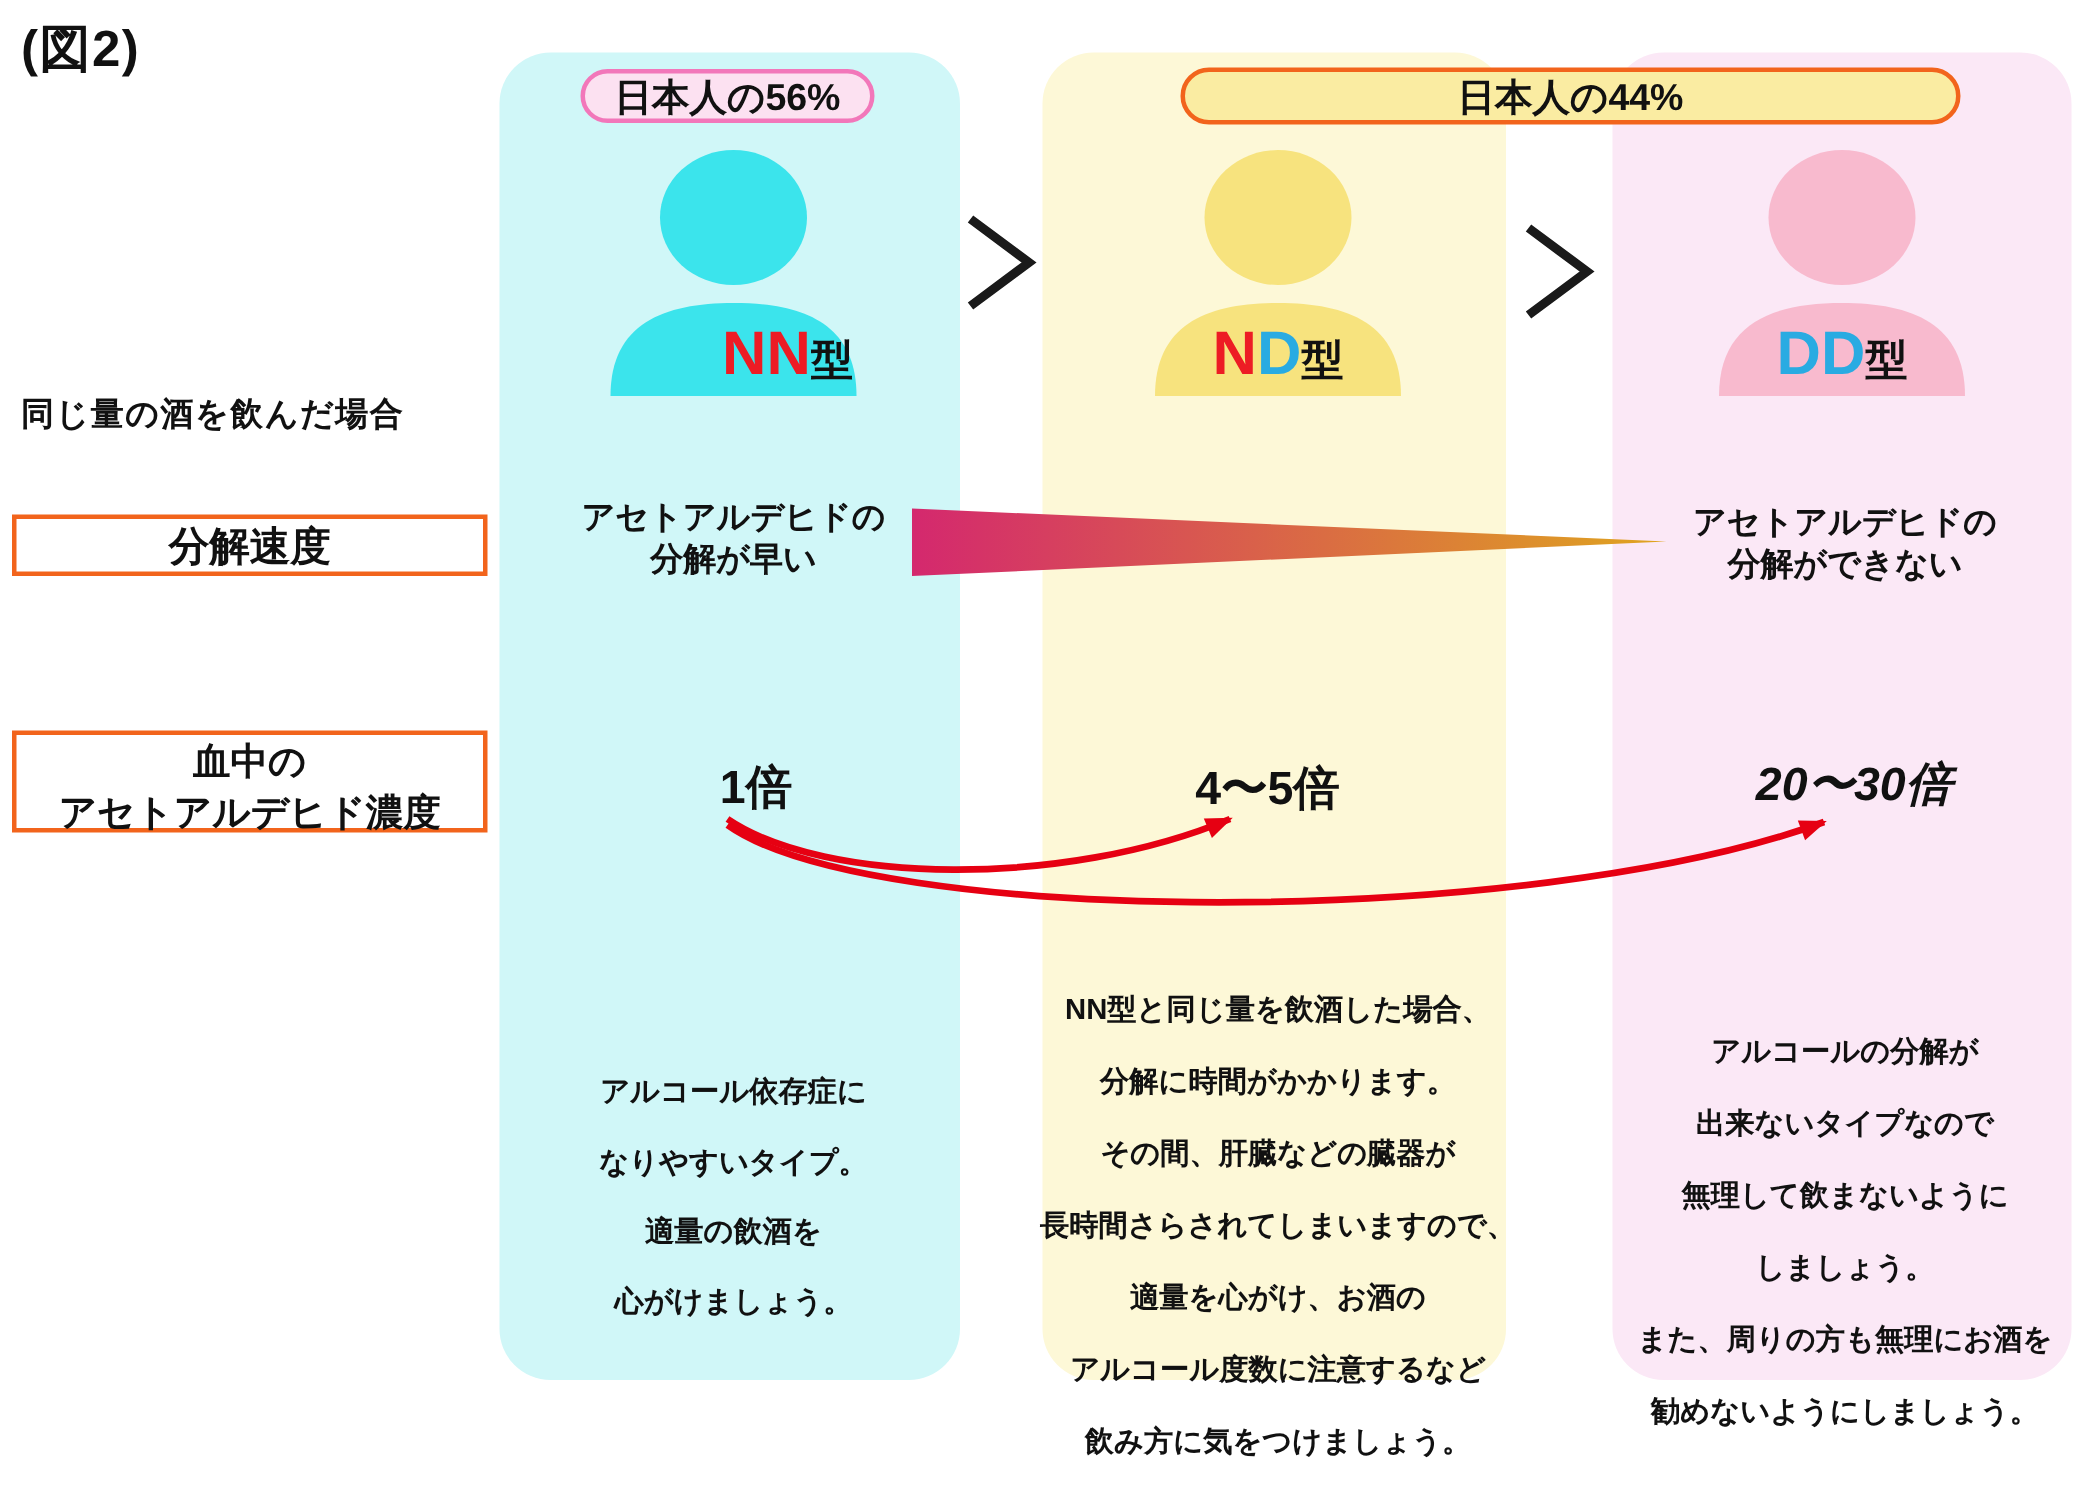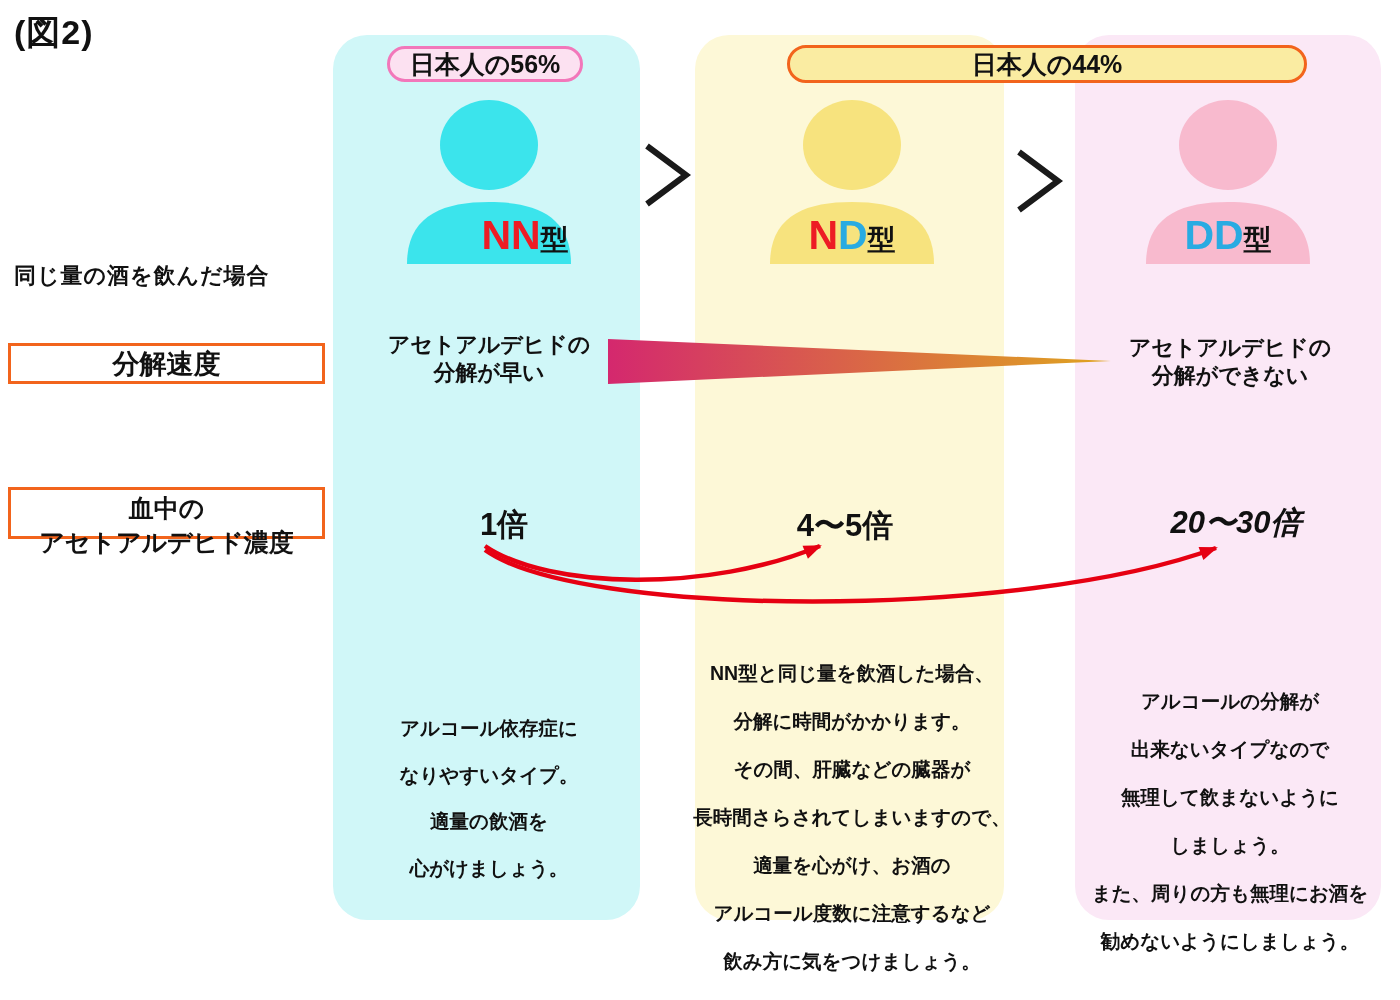--- a/index.html
+++ b/index.html
@@ -9,21 +9,21 @@
   }
   .abs{position:absolute;}
   .ctr{transform:translateX(-50%);text-align:center;}
   .figure-label{left:14px;top:10px;font-size:34px;letter-spacing:1px;}
   .condition{left:14px;top:261px;font-size:22px;letter-spacing:1px;white-space:nowrap;text-align:center;}
   .label-box{
     left:8px;width:317px;background:#fff;border:3px solid #F2641C;
     box-sizing:border-box;text-align:center;
   }
   .label-box.speed{top:343px;height:41px;font-size:27px;line-height:36px;}
-  .label-box.conc{top:487px;height:52px;font-size:25px;line-height:34px;padding-top:1px;}
+  .label-box.conc{top:487px;height:68px;font-size:25px;line-height:34px;padding-top:1px;}
   .panel{top:35px;height:885px;border-radius:34px;}
   .panel.p1{left:333px;width:307px;}
   .panel.p2{left:695px;width:309px;}
   .panel.p3{left:1075px;width:306px;}
   .badge{
     box-sizing:border-box;border-radius:22px;text-align:center;
     font-size:25px;display:flex;align-items:center;justify-content:center;
   }
   .badge.b1{left:387px;top:46px;width:196px;height:36px;border:3px solid #F277BA;}
   .badge.b2{left:787px;top:45px;width:520px;height:38px;border:3px solid #F2641C;}

